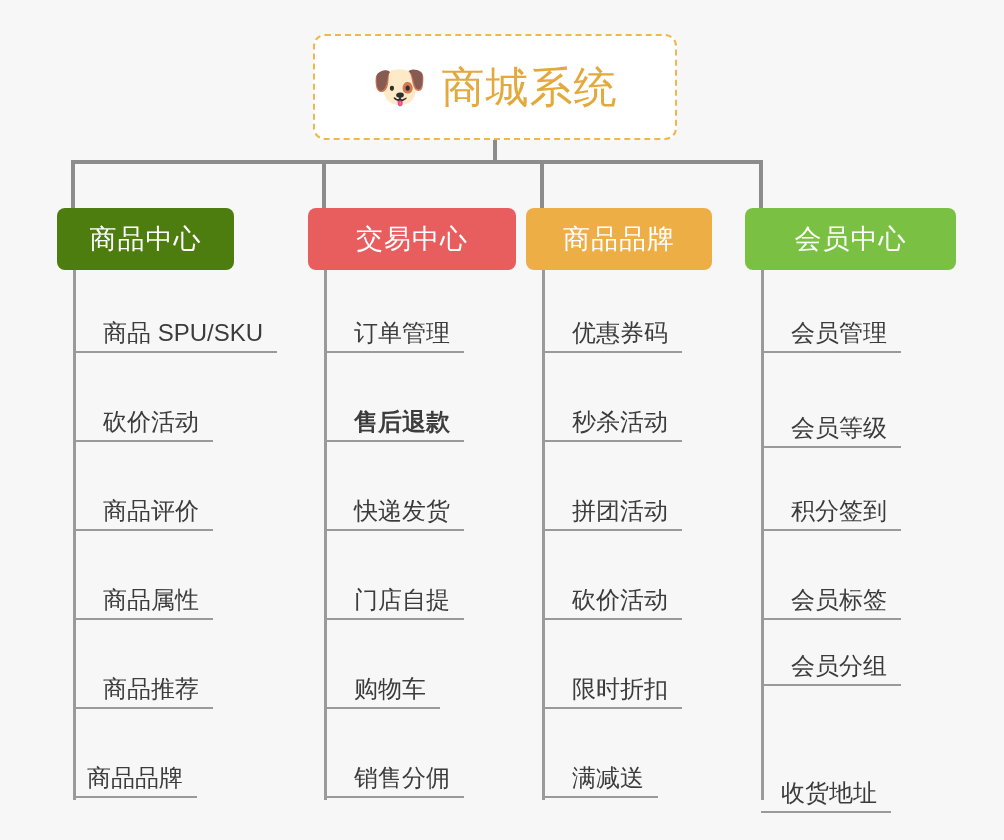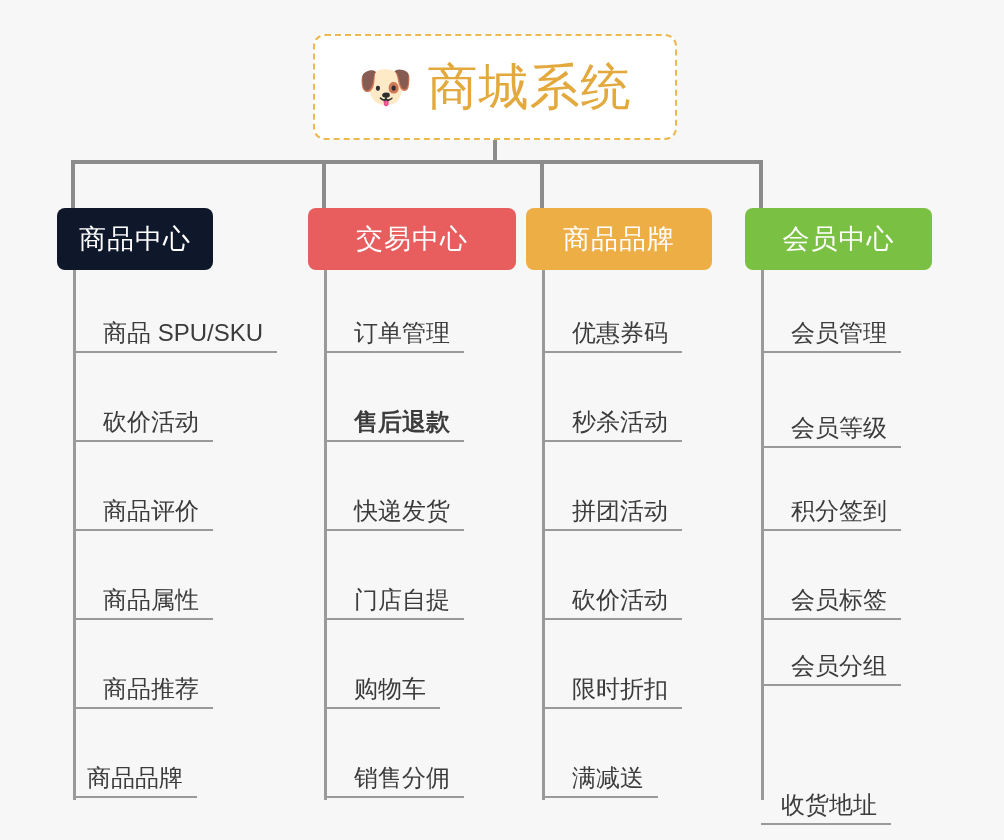--- a/index.html
+++ b/index.html
@@ -35,21 +35,21 @@
     align-items: center;
     justify-content: center;
     gap: 14px;
   }
   .root-emoji {
     font-size: 44px;
     line-height: 1;
     display: block;
   }
   .root-title {
-    font-size: 50px;
+    font-size: 43px;
     color: #e3a93c;
     letter-spacing: 1px;
     line-height: 1;
     white-space: nowrap;
   }
 
   
   .line {
     position: absolute;
     background: #8c8c8c;
@@ -109,21 +109,21 @@
       <div class="line line-v" style="left: 493px; top: 140px; height: 24px; background: rgb(140, 140, 140);"></div>
       <div class="line line-h" style="left: 71px; top: 160px; width: 692px; background: rgb(140, 140, 140);"></div>
       <div class="line line-v" style="left: 71px; top: 160px; height: 48px; background: rgb(140, 140, 140);"></div>
       <div class="line line-v" style="left: 322px; top: 160px; height: 48px; background: rgb(140, 140, 140);"></div>
       <div class="line line-v" style="left: 540px; top: 160px; height: 48px; background: rgb(140, 140, 140);"></div>
       <div class="line line-v" style="left: 759px; top: 160px; height: 48px; background: rgb(140, 140, 140);"></div>
     </div>
 
   <div id="columns">
       <div class="column" style="left: 57px;">
-        <div class="cat-header" style="width: 156px; background: #0f172a;">
+        <div class="cat-header" style="width: 177px; background: #4d7c0f;">
           <span>商品中心</span>
         </div>
         <div class="trunk" style="height: 530px;"></div>
         <div class="leaf" style="top: 113px;"><span>商品 SPU/SKU</span></div>
         <div class="leaf" style="top: 202px;"><span>砍价活动</span></div>
         <div class="leaf" style="top: 291px;"><span>商品评价</span></div>
         <div class="leaf" style="top: 380px;"><span>商品属性</span></div>
         <div class="leaf" style="top: 469px;"><span>商品推荐</span></div>
         <div class="leaf" style="top: 558px; padding-left: 14px;"><span>商品品牌</span></div>
       </div>
@@ -145,26 +145,26 @@
         </div>
         <div class="trunk" style="height: 530px;"></div>
         <div class="leaf" style="top: 113px;"><span>优惠券码</span></div>
         <div class="leaf" style="top: 202px;"><span>秒杀活动</span></div>
         <div class="leaf" style="top: 291px;"><span>拼团活动</span></div>
         <div class="leaf" style="top: 380px;"><span>砍价活动</span></div>
         <div class="leaf" style="top: 469px;"><span>限时折扣</span></div>
         <div class="leaf" style="top: 558px;"><span>满减送</span></div>
       </div>
       <div class="column" style="left: 745px;">
-        <div class="cat-header" style="width: 187px; background: rgb(122, 193, 67);">
+        <div class="cat-header" style="width: 211px; background: rgb(122, 193, 67);">
           <span>会员中心</span>
         </div>
         <div class="trunk" style="height: 530px;"></div>
         <div class="leaf" style="top: 113px;"><span>会员管理</span></div>
         <div class="leaf" style="top: 208px;"><span>会员等级</span></div>
         <div class="leaf" style="top: 291px;"><span>积分签到</span></div>
         <div class="leaf" style="top: 380px;"><span>会员标签</span></div>
         <div class="leaf" style="top: 446px;"><span>会员分组</span></div>
-        <div class="leaf" style="top: 585px; padding-left: 20px;"><span>收货地址</span></div>
+        <div class="leaf" style="top: 573px; padding-left: 20px;"><span>收货地址</span></div>
       </div>
     </div>
 
 </div>
 
 </body></html>

